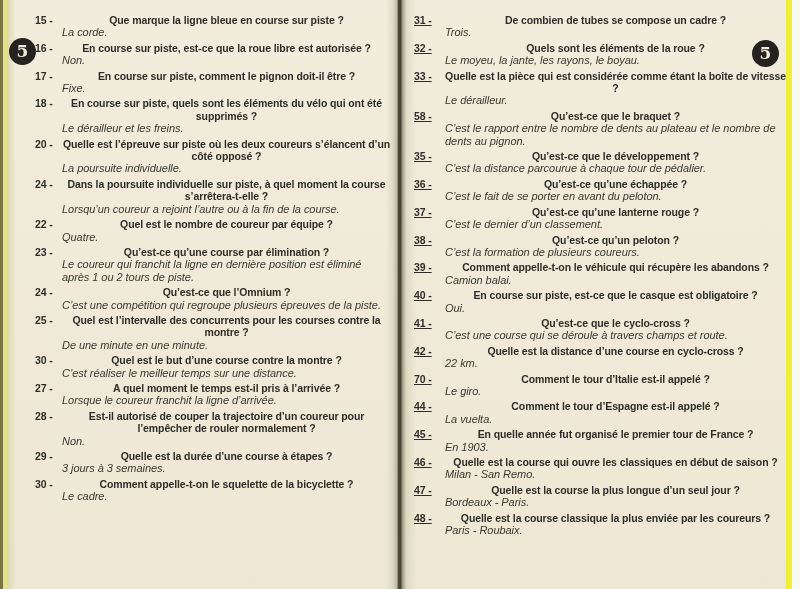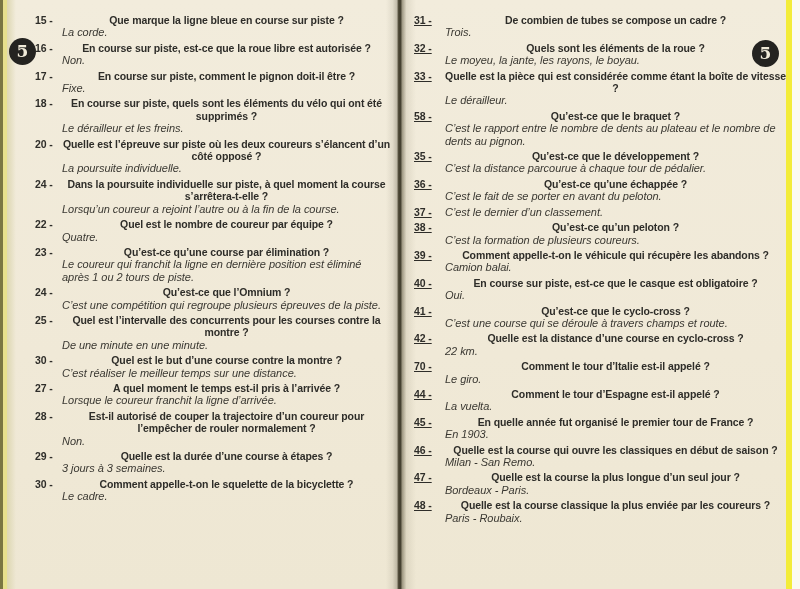--- a/index.html
+++ b/index.html
@@ -244,20 +244,21 @@
     <span class="qa-num">36 -</span>
     <span class="qa-body">
       <span class="qa-question">Qu’est-ce qu’une échappée ?</span>
       <span class="qa-answer">C’est le fait de se porter en avant du peloton.</span>
     </span>
   </li>
 
   <li class="qa-item">
     <span class="qa-num">37 -</span>
     <span class="qa-body">
+      <span class="qa-question">Qu’est-ce qu’une lanterne rouge ?</span>
       <span class="qa-answer">C’est le dernier d’un classement.</span>
     </span>
   </li>
 
   <li class="qa-item">
     <span class="qa-num">38 -</span>
     <span class="qa-body">
       <span class="qa-question">Qu’est-ce qu’un peloton ?</span>
       <span class="qa-answer">C’est la formation de plusieurs coureurs.</span>
     </span>

